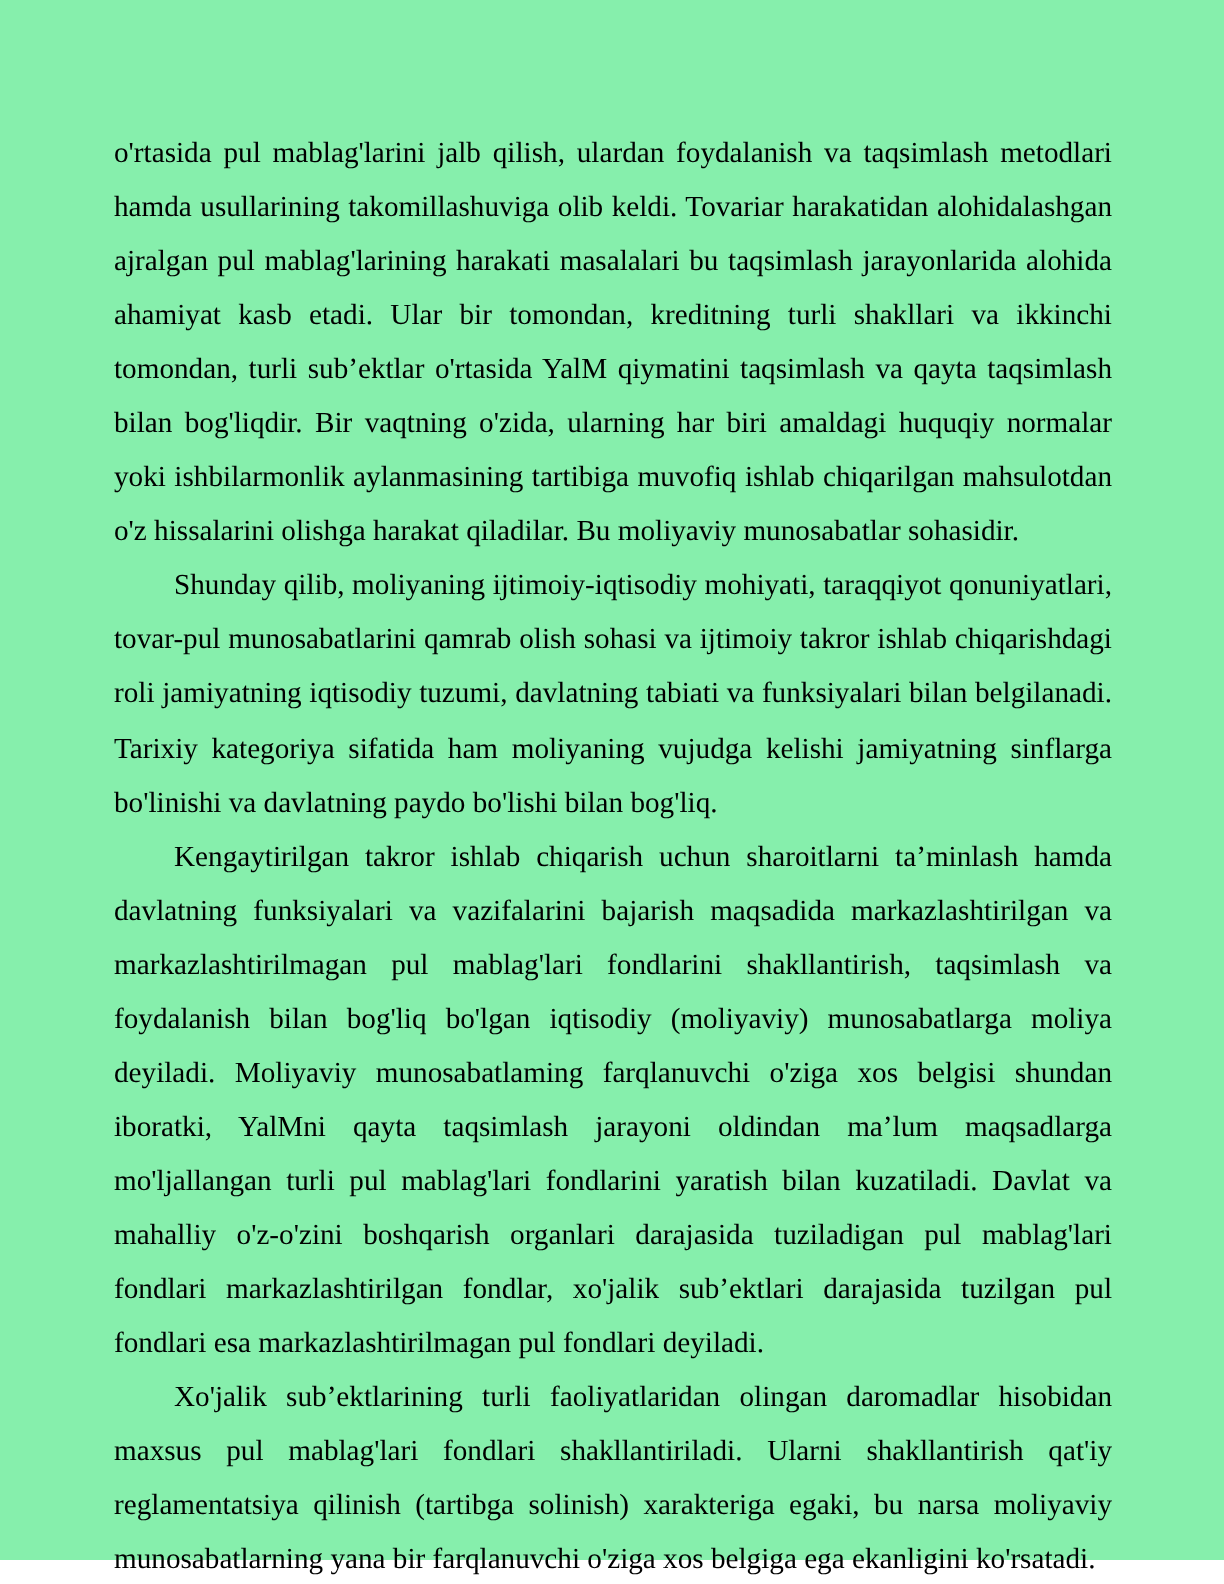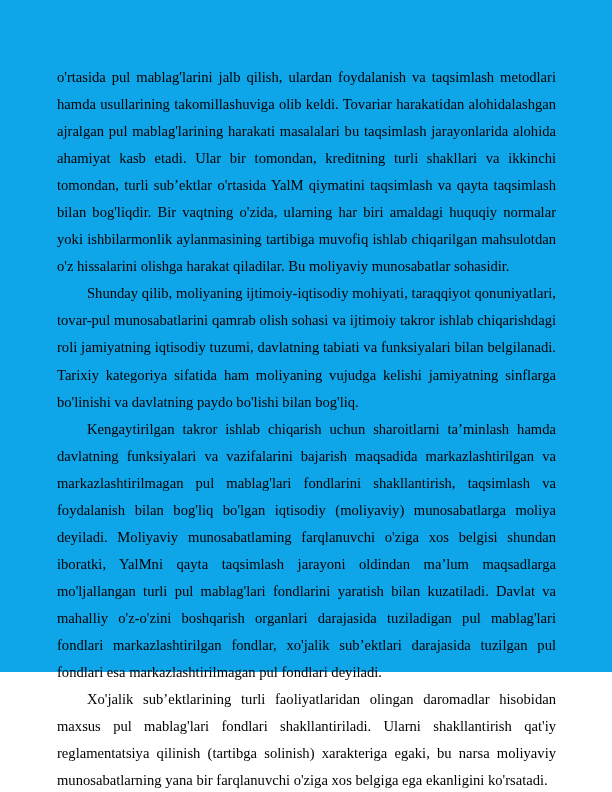--- a/index.html
+++ b/index.html
@@ -12,22 +12,22 @@
     width: 612px;
     height: 792px;
     overflow: hidden;
     font-family: "Liberation Serif", "DejaVu Serif", serif;
     color: #000000;
     -webkit-font-smoothing: antialiased;
   }
   .page {
     position: relative;
     width: 612px;
-    height: 672px;
-    background: #0ea5e9;
+    height: 780px;
+    background: #86efac;
     box-sizing: border-box;
   }
   .text-column {
     position: absolute;
     left: 57px;
     top: 64px;
     width: 499px;
   }
   p.para {
     margin: 0;

